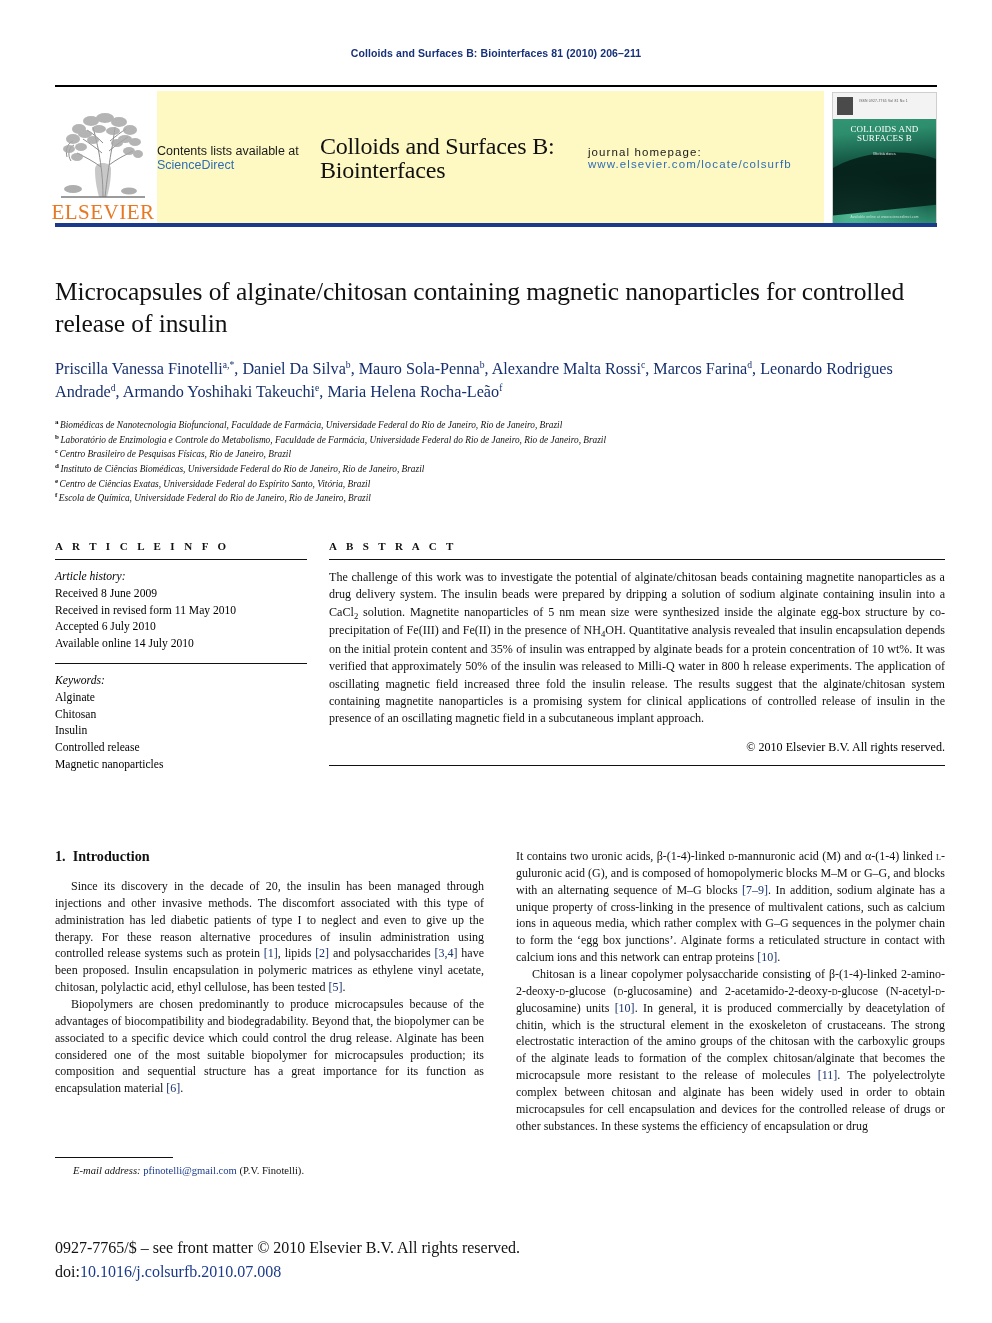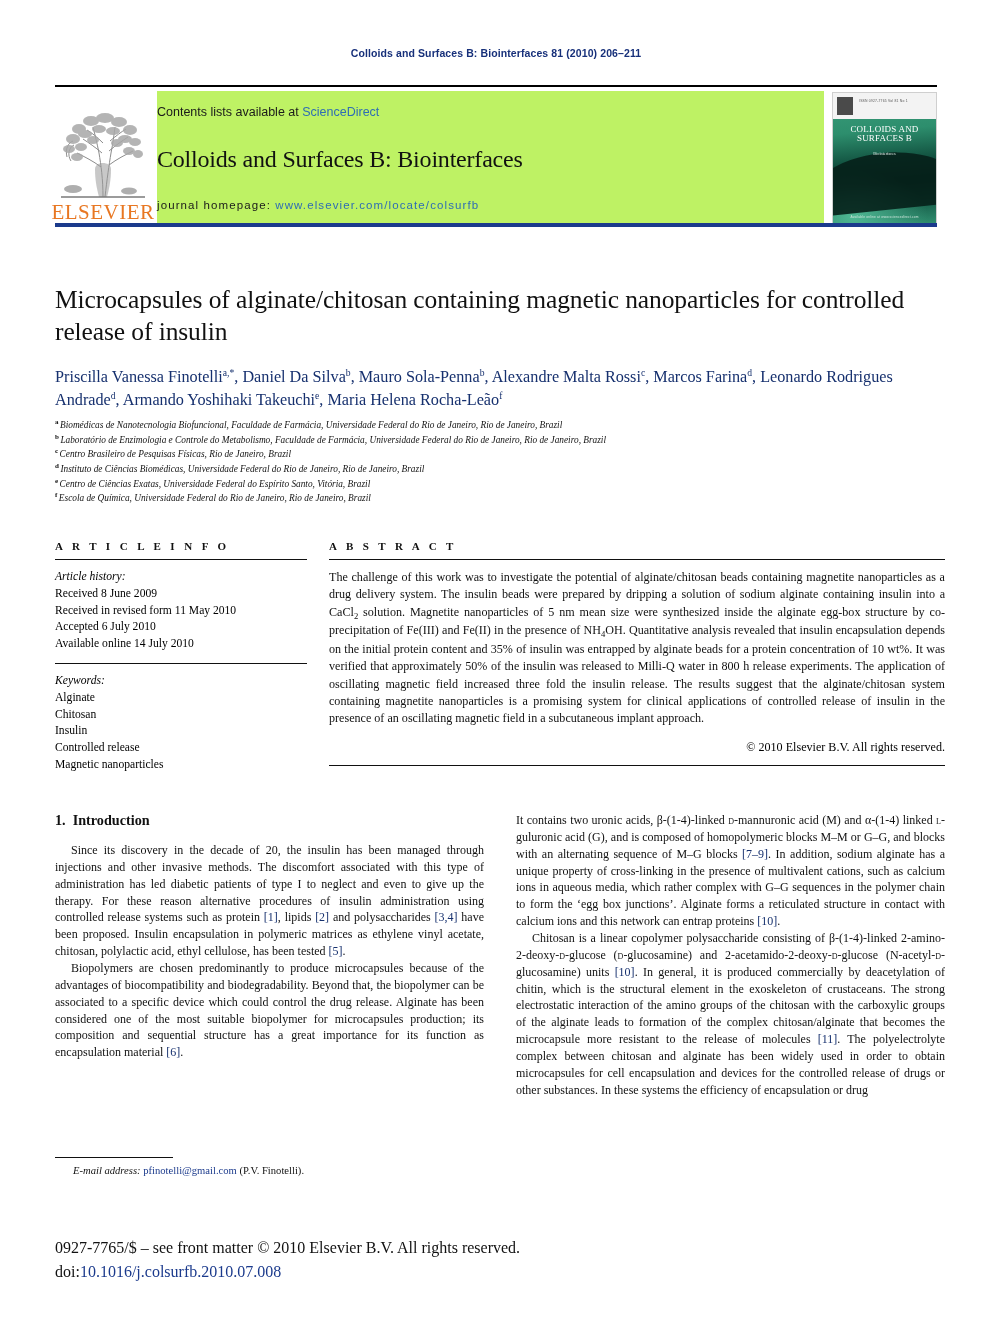--- a/index.html
+++ b/index.html
@@ -67,27 +67,27 @@
     font-family: "Liberation Serif", serif;
     font-size: 21px;
     letter-spacing: 0.5px;
     color: #e87722;
     line-height: 1;
     margin-top: -1px;
     font-weight: 400;
   }
   .journal-band {
     flex: 1 1 auto;
-    background: #bef264;
+    background: #fef9c3;
     margin-left: 6px;
     margin-right: 8px;
     position: relative;
     display: flex;
-    flex-direction: column;
-    align-items: flex-start;
+    flex-direction: row;
+    align-items: center;
     justify-content: space-between;
     padding: 14px 0 14px 0;
     box-sizing: border-box;
   }
   .contents-line {
     font-family: "Liberation Sans", sans-serif;
     font-size: 12.5px;
     color: #1a1a1a;
   }
   .contents-line .sd {
@@ -178,21 +178,21 @@
     top: 272px;
     left: 55px;
     width: 890px;
   }
   .art-title {
     font-family: "Liberation Serif", serif;
     font-size: 25.5px;
     line-height: 1.26;
     color: #111;
     font-weight: 400;
-    margin: 12px 0 18px 0;
+    margin: 4px 0 18px 0;
     letter-spacing: -0.1px;
   }
   .authors {
     font-family: "Liberation Serif", serif;
     font-size: 16.2px;
     line-height: 1.42;
     color: #16306e;
     margin: 0;
   }
   .authors sup {
@@ -290,20 +290,21 @@
     position: absolute;
     top: 812px;
     left: 55px;
     width: 890px;
     display: flex;
     gap: 32px;
   }
   .bcol {
     width: 429px;
     flex: 0 0 429px;
+    margin-top: 36px;
   }
   .h1 {
     font-family: "Liberation Serif", serif;
     font-weight: bold;
     font-size: 14.2px;
     margin: 0 0 13px 0;
     color: #111;
   }
   .h1 .num { margin-right: 7px; }
   .para {

